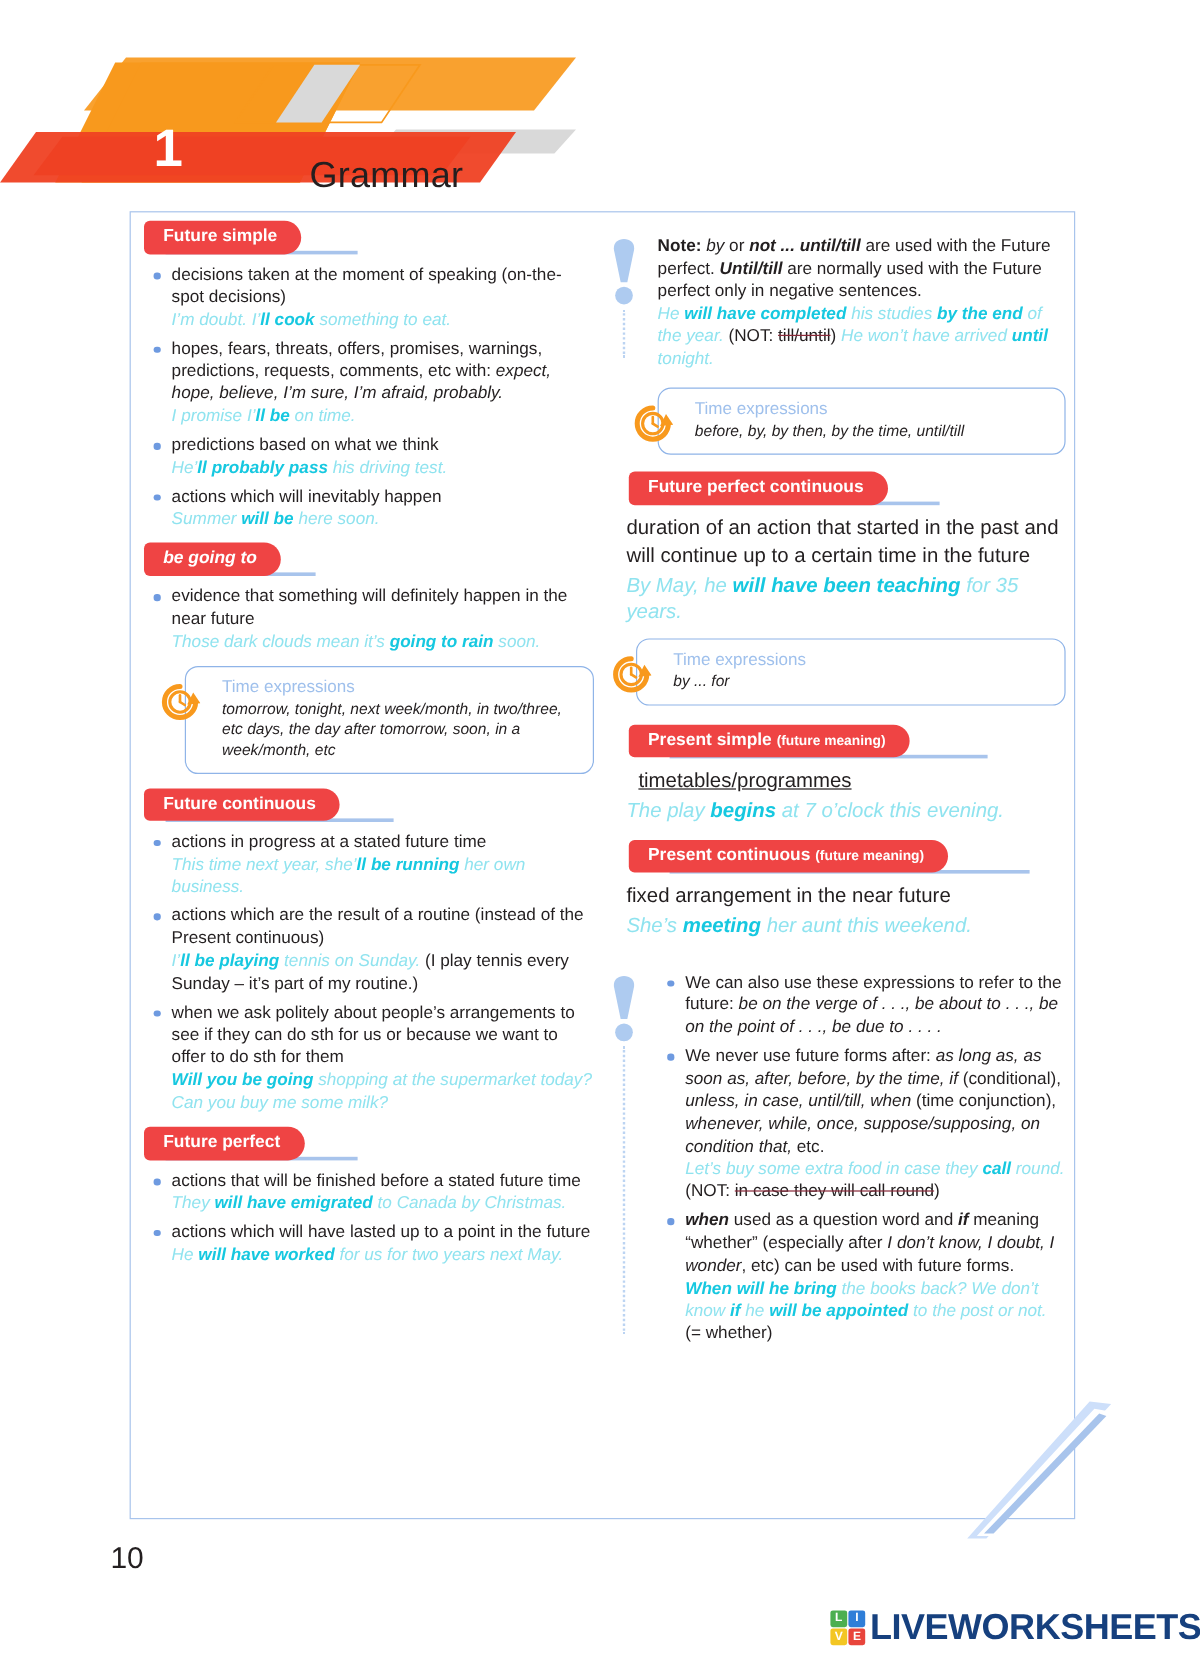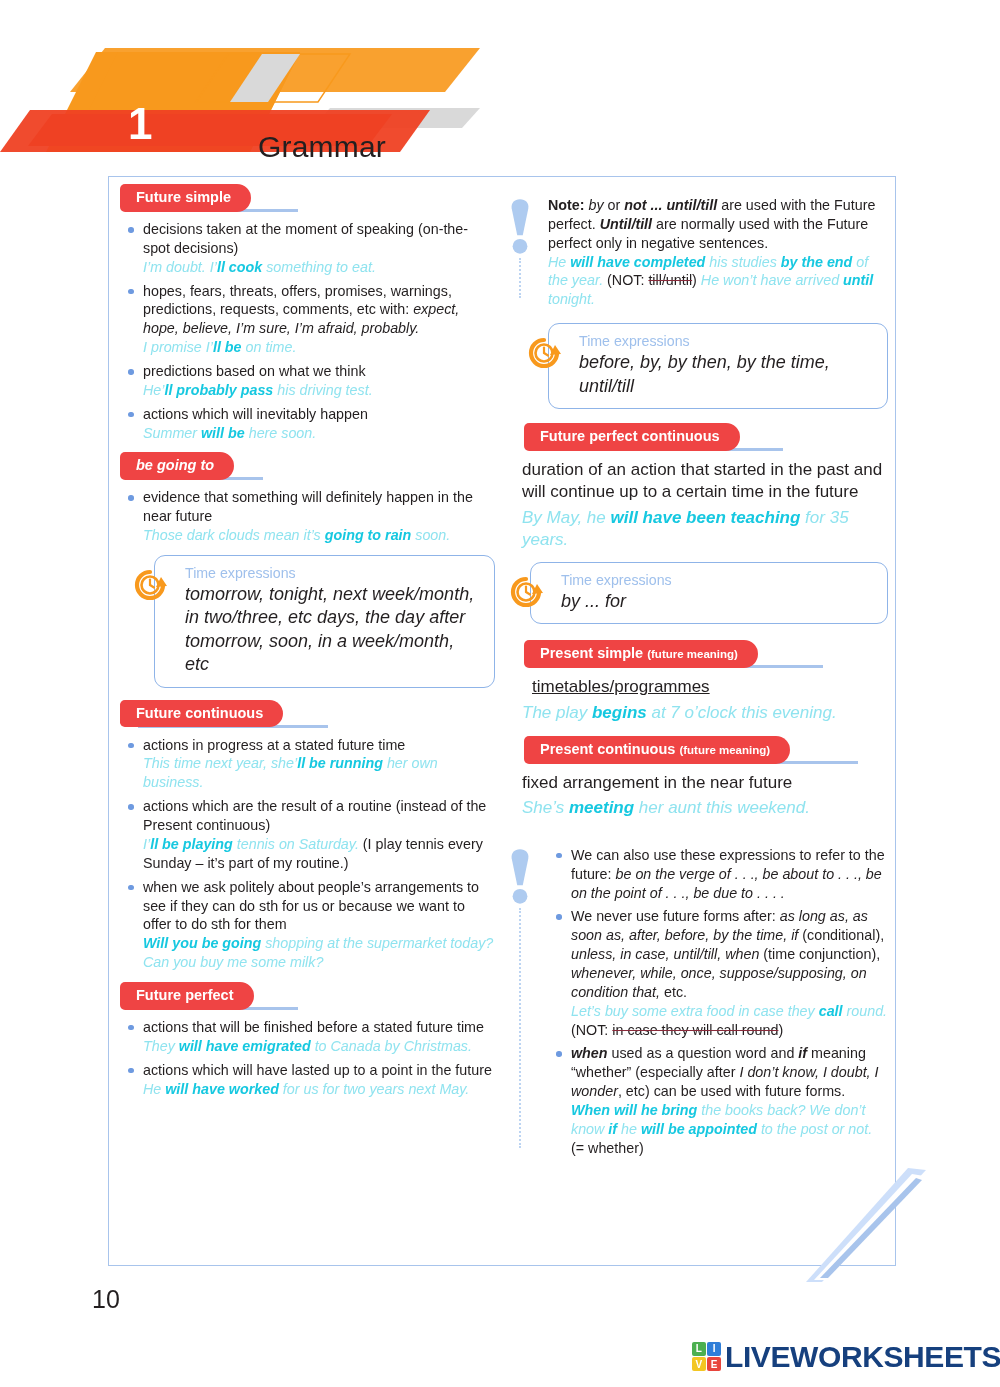--- a/index.html
+++ b/index.html
@@ -96,21 +96,21 @@
   .te {
     position:relative;
     border:1.4px solid #8fb4e8;
     border-radius:11px;
     margin:10px 0 12px 34px;
     padding:9px 12px 10px 30px;
     min-height:52px;
   }
   .te-ico { position:absolute; left:-22px; top:12px; width:34px; height:34px; }
   .te-t { color:#9fc0ec; font-size:14.2px; line-height:1.2; margin-bottom:1px; }
-  .te-v { font-size:18px; font-style:italic; line-height:1.3; color:#231f20; }
+  .te-v { font-size:13px; font-style:italic; line-height:1.3; color:#231f20; }
 
   
   .note { position:relative; padding-left:40px; margin:6px 0 4px 0; }
   .excl { position:absolute; left:0; top:0; width:30px; }
   .excl-body { width:24px; }
   .excl-dots {
     position:absolute; left:11px; width:0; border-left:2.5px dotted #bcd4f2;
   }
   .note p { margin:0; font-size:14.3px; line-height:1.32; }
 
@@ -217,21 +217,21 @@
       <span class="pill">Future continuous</span>
       <span class="pill-rule" style="width:190px;"></span>
     </div>
     <ul class="b">
       <li>
         <span>actions in progress at a stated future time</span><br>
         <span class="ex"><span>This time next year, she’</span><b>ll be running</b><span> her own business.</span></span>
       </li>
       <li>
         <span>actions which are the result of a routine (instead of the Present continuous)</span><br>
-        <span class="ex"><span>I’</span><b>ll be playing</b><span> tennis on Saturday.</span><span class="blk"> (I play tennis every Sunday – it’s part of my routine.)</span></span>
+        <span class="ex"><span>I’</span><b>ll be playing</b><span> tennis on Sunday.</span><span class="blk"> (I play tennis every Sunday – it’s part of my routine.)</span></span>
       </li>
       <li>
         <span>when we ask politely about people’s arrangements to see if they can do sth for us or because we want to offer to do sth for them</span><br>
         <span class="ex"><span></span><b>Will you be going</b><span> shopping at the supermarket today? Can you buy me some milk?</span></span>
       </li>
     </ul>
 
     <div class="pill-wrap">
       <span class="pill">Future perfect</span>
       <span class="pill-rule" style="width:160px;"></span>

